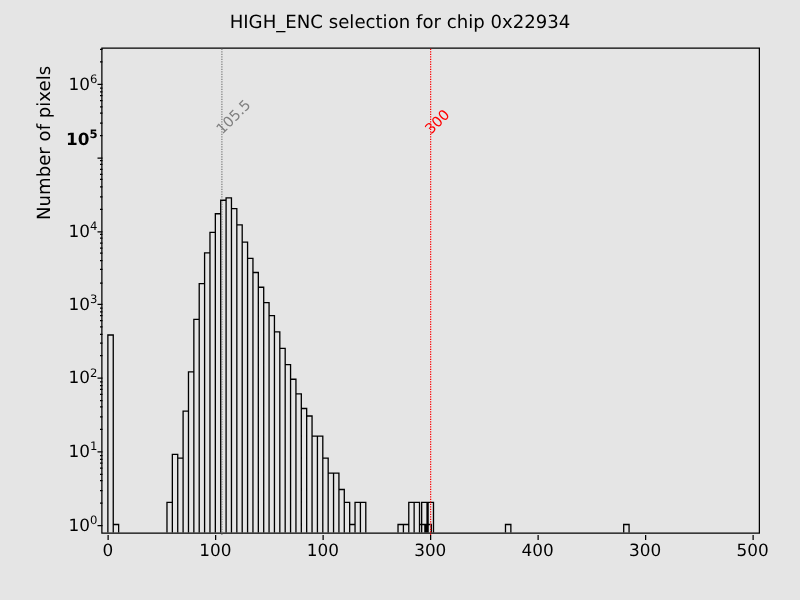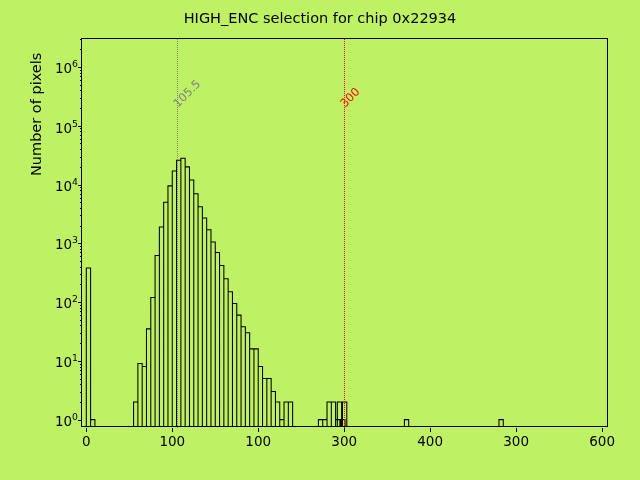--- a/index.html
+++ b/index.html
@@ -1,18 +1,18 @@
 <!DOCTYPE html>
 <html><head>
 <meta charset="utf-8">
 <style>
   html,body{margin:0;padding:0;background:#ffffff;}
   body{width:640px;height:480px;overflow:hidden;
        font-family:"DejaVu Sans","Liberation Sans",sans-serif;}
-  #figure{position:relative;width:640px;height:480px;background:#bef264;}
+  #figure{position:relative;width:640px;height:480px;background:#e5e5e5;}
 
   #title{
     position:absolute;left:0;top:10px;width:640px;
     text-align:center;font-size:14.5px;color:#000;
     letter-spacing:0px;
   }
 
   
   #axes{
     position:absolute;left:81px;top:38px;width:527px;height:389px;
@@ -76,21 +76,21 @@
         <div class="ytick-label" style="top: 380.616px;">10<sup>0</sup></div>
         <div class="tick-major-y" style="top: 321.853px;"></div>
         <div class="ytick-label" style="top: 321.853px;">10<sup>1</sup></div>
         <div class="tick-major-y" style="top: 263.09px;"></div>
         <div class="ytick-label" style="top: 263.09px;">10<sup>2</sup></div>
         <div class="tick-major-y" style="top: 204.327px;"></div>
         <div class="ytick-label" style="top: 204.327px;">10<sup>3</sup></div>
         <div class="tick-major-y" style="top: 145.564px;"></div>
         <div class="ytick-label" style="top: 145.564px;">10<sup>4</sup></div>
         <div class="tick-major-y" style="top: 86.8004px;"></div>
-        <div class="ytick-label" style="top: 88px;">10<sup>5</sup></div>
+        <div class="ytick-label" style="top: 72px; font-weight: bold;">10<sup>5</sup></div>
         <div class="tick-major-y" style="top: 28.0372px;"></div>
         <div class="ytick-label" style="top: 28.0372px;">10<sup>6</sup></div>
         <div class="tick-minor-y" style="top: 362.927px;"></div>
         <div class="tick-minor-y" style="top: 352.579px;"></div>
         <div class="tick-minor-y" style="top: 345.237px;"></div>
         <div class="tick-minor-y" style="top: 339.543px;"></div>
         <div class="tick-minor-y" style="top: 334.89px;"></div>
         <div class="tick-minor-y" style="top: 330.956px;"></div>
         <div class="tick-minor-y" style="top: 327.548px;"></div>
         <div class="tick-minor-y" style="top: 324.542px;"></div>
@@ -144,21 +144,21 @@
         <div class="xtick-label" style="left: 90.2692px;">100</div>
         <div class="tick-major-x" style="left: 176.24px;"></div>
         <div class="xtick-label" style="left: 176.24px;">100</div>
         <div class="tick-major-x" style="left: 262.21px;"></div>
         <div class="xtick-label" style="left: 262.21px;">300</div>
         <div class="tick-major-x" style="left: 348.181px;"></div>
         <div class="xtick-label" style="left: 348.181px;">400</div>
         <div class="tick-major-x" style="left: 434.152px;"></div>
         <div class="xtick-label" style="left: 434.152px;">300</div>
         <div class="tick-major-x" style="left: 520.122px;"></div>
-        <div class="xtick-label" style="left: 520.122px;">600</div>
+        <div class="xtick-label" style="left: 520.122px;">500</div>
       </div>
 
 
     <div id="vlines">
         <div style="position: absolute; top: 0px; height: 389px; width: 0px; left: 94.9976px; border-left: 1.3px dotted rgb(128, 128, 128);"></div>
         <div class="vline-label" id="label-mean" style="left: 97.9976px; top: 57px; color: rgb(128, 128, 128); transform: rotate(-45deg);">105.5</div>
         <div style="position: absolute; top: 0px; height: 389px; width: 0px; left: 262.21px; border-left: 1.3px dotted rgb(255, 0, 0);"></div>
         <div class="vline-label" id="label-cut" style="left: 265.21px; top: 57px; color: rgb(255, 0, 0); transform: rotate(-45deg);">300</div>
       </div>
   </div>

